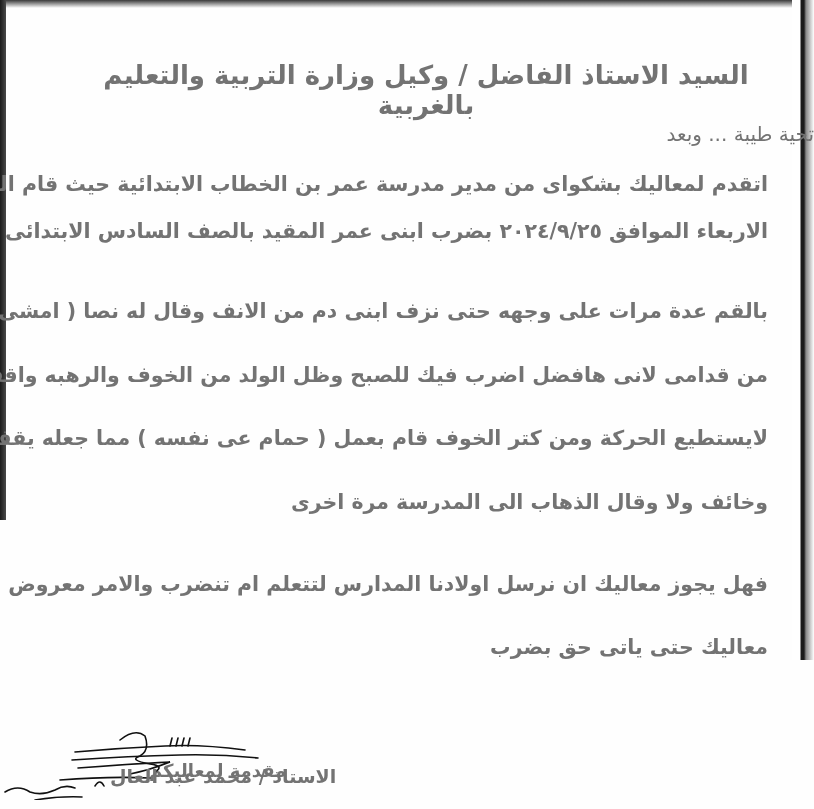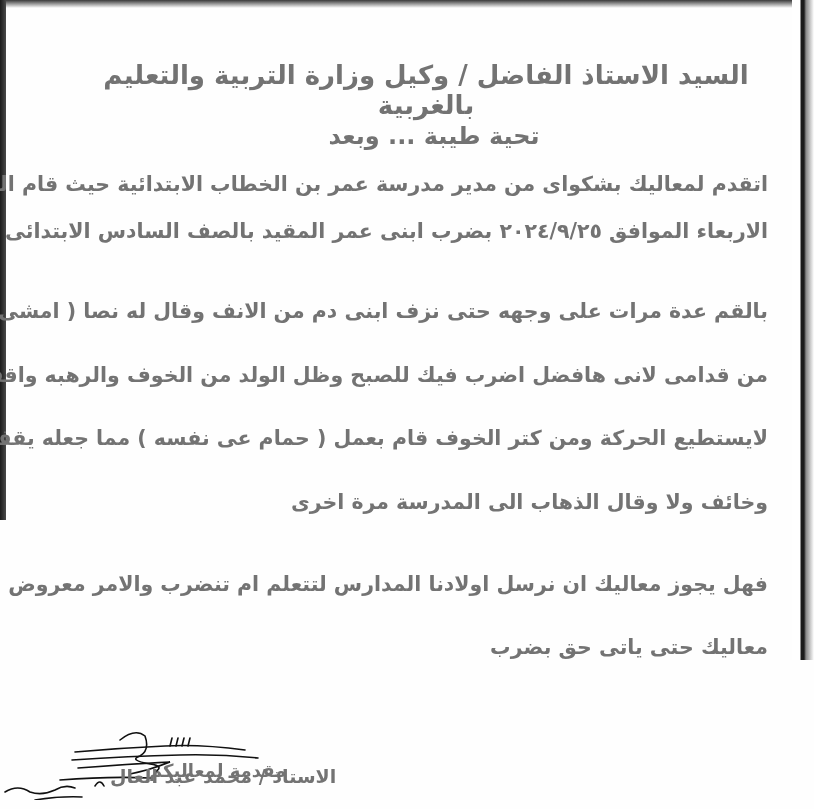--- a/index.html
+++ b/index.html
@@ -41,23 +41,22 @@
       font-size: 26px;
       font-weight: bold;
       letter-spacing: 0px;
       direction: rtl;
     }
     .greeting {
       position: absolute;
       top: 122px;
       right: 0;
       width: 760px;
-      text-align: center;
-      font-size: 24px;
-      font-weight: bold;
+      font-size: 20px;
+      font-weight: normal;
       direction: rtl;
     }
     .body-line {
       position: absolute;
       right: 46px;
       width: 740px;
       font-size: 20.5px;
       font-weight: bold;
       direction: rtl;
       text-align: right;

